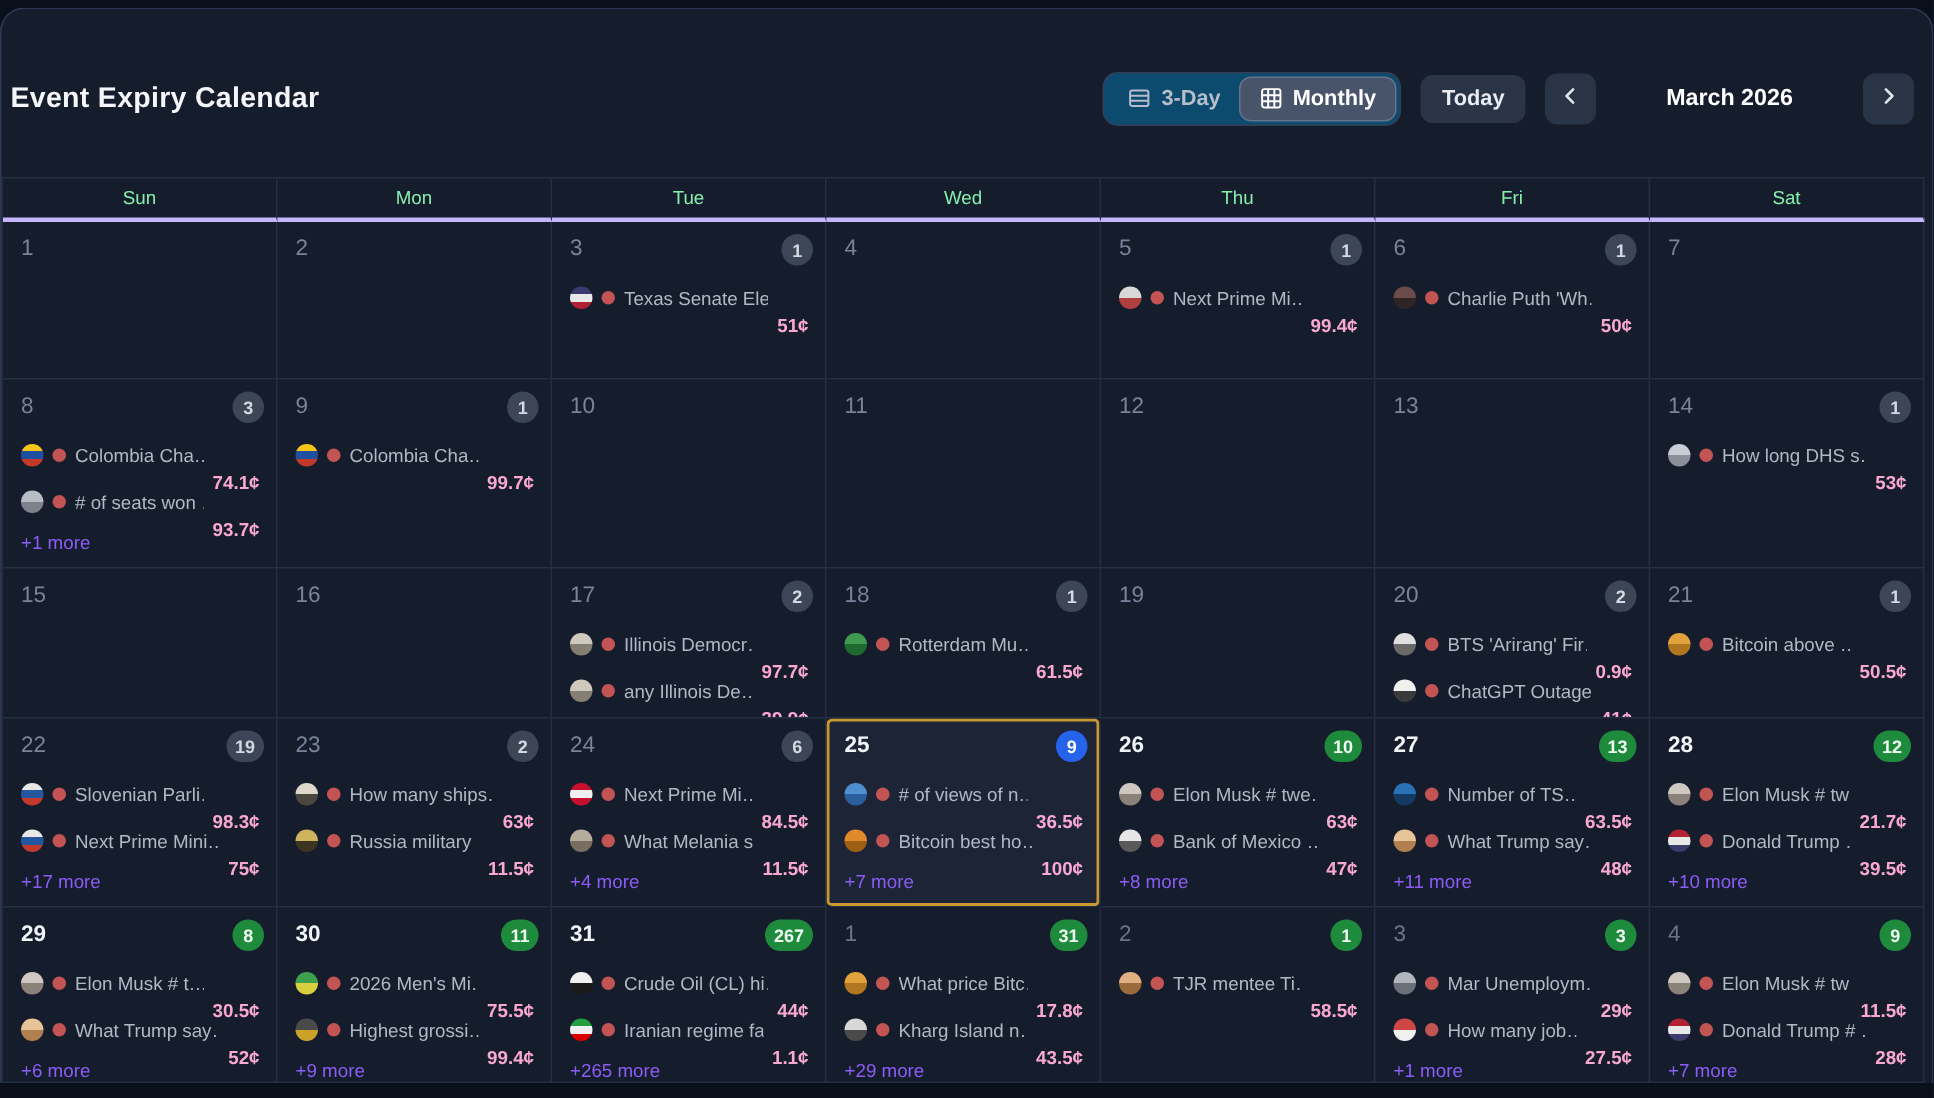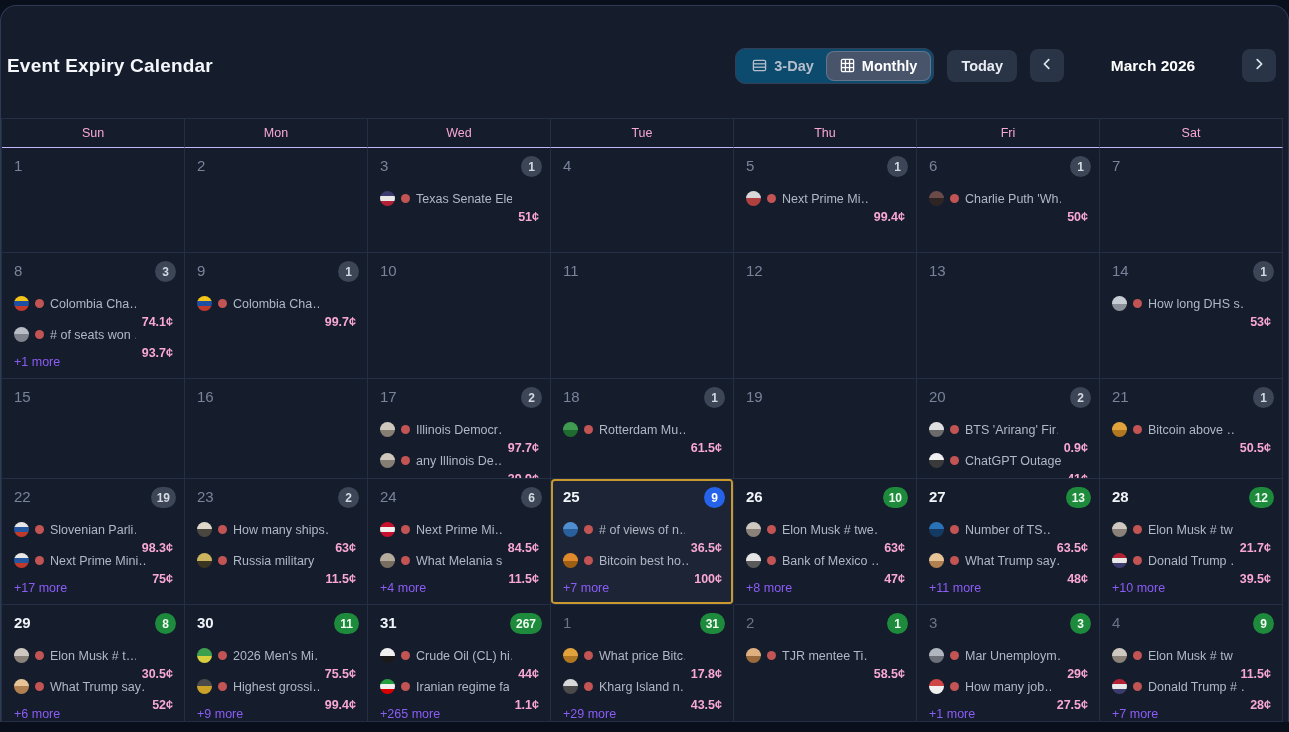--- a/index.html
+++ b/index.html
@@ -28,23 +28,23 @@
   .btn.icon-btn { padding:8px 10px; display:flex; align-items:center; }
   .month-label { width:152px; text-align:center; color:#ffffff; font-size:15.5px; font-weight:700; }
 
   
   .cal {
     position:absolute; top:112px; left:0; width:1282px;
     display:grid; grid-template-columns:repeat(7,1fr);
     grid-template-rows:29px 105px 126px 100px 126px 117px;
     border-top:1px solid #242f45; border-left:1px solid #242f45;
   }
-  .dh { border-right:1px solid #242f45; border-bottom:1px solid #c4b5fd;
+  .dh { border-right:1px solid #242f45; border-bottom:3px solid #c4b5fd;
         display:flex; align-items:center; justify-content:center;
-        color:#f9a8d4; font-size:12.5px; font-weight:500; }
+        color:#86efac; font-size:12.5px; font-weight:500; }
   .cell { position:relative; border-right:1px solid #242f45; border-bottom:1px solid #242f45;
           padding:9px 11px 6px 12px; cursor:pointer; overflow:hidden; }
   .cell.st-today { background:#1c2435; box-shadow:inset 0 0 0 2px #c9992e; border-radius:4px; }
 
   .num { font-size:15px; font-weight:500; color:#79839a; }
   .st-today .num, .st-future .num { color:#f1f4f8; font-weight:700; }
   .st-adjacent .num { color:#67718422; color:#6b7488; }
 
   .badge { position:absolute; top:8px; right:8px; min-width:21px; height:21px;
            padding:0 6px; border-radius:11px; display:flex; align-items:center; justify-content:center;
@@ -113,22 +113,22 @@
               <polyline points="6,3 11,8 6,13"></polyline>
             </svg>
         </span>
       </button>
     </div>
   </div>
 
   <div class="cal">
       <div class="dh">Sun</div>
       <div class="dh">Mon</div>
+      <div class="dh">Tue</div>
       <div class="dh">Wed</div>
-      <div class="dh">Tue</div>
       <div class="dh">Thu</div>
       <div class="dh">Fri</div>
       <div class="dh">Sat</div>
       <div class="cell st-past">
     <span class="num">1</span>
     
     <div class="events"></div>
     
   </div>
       <div class="cell st-past">

